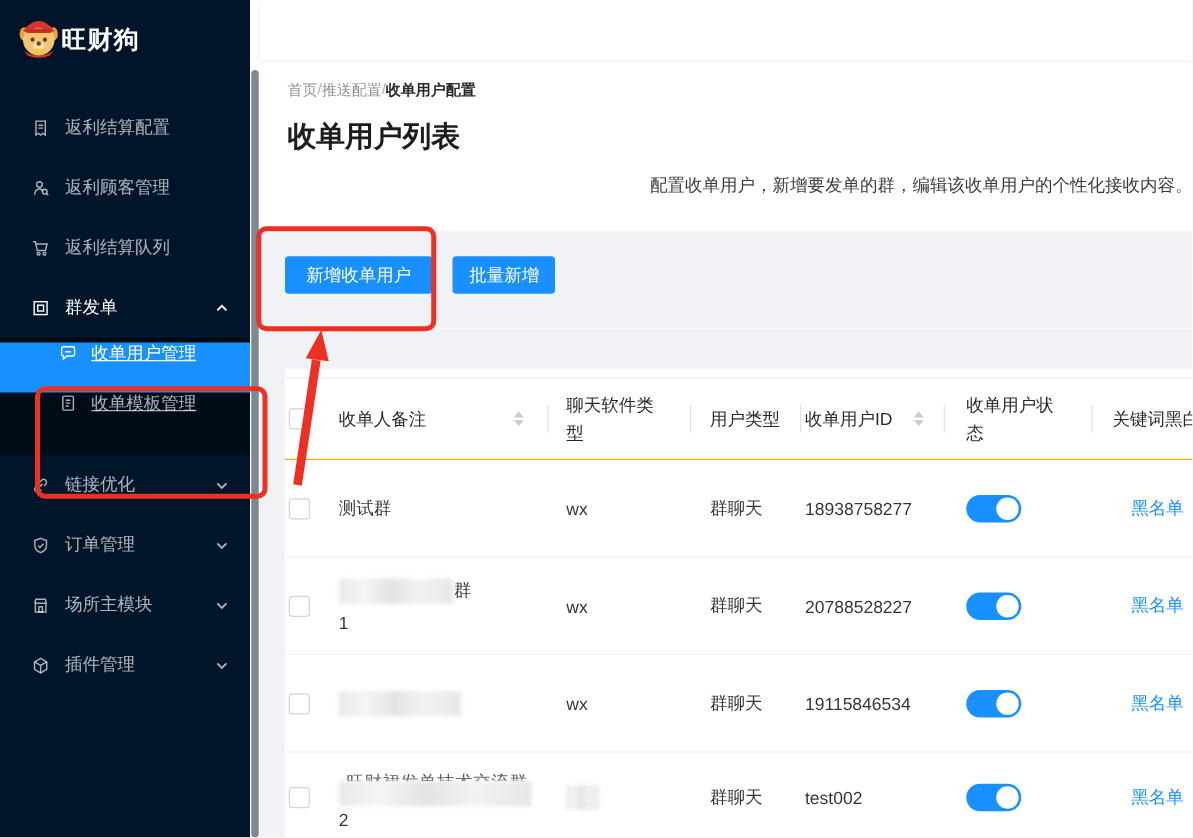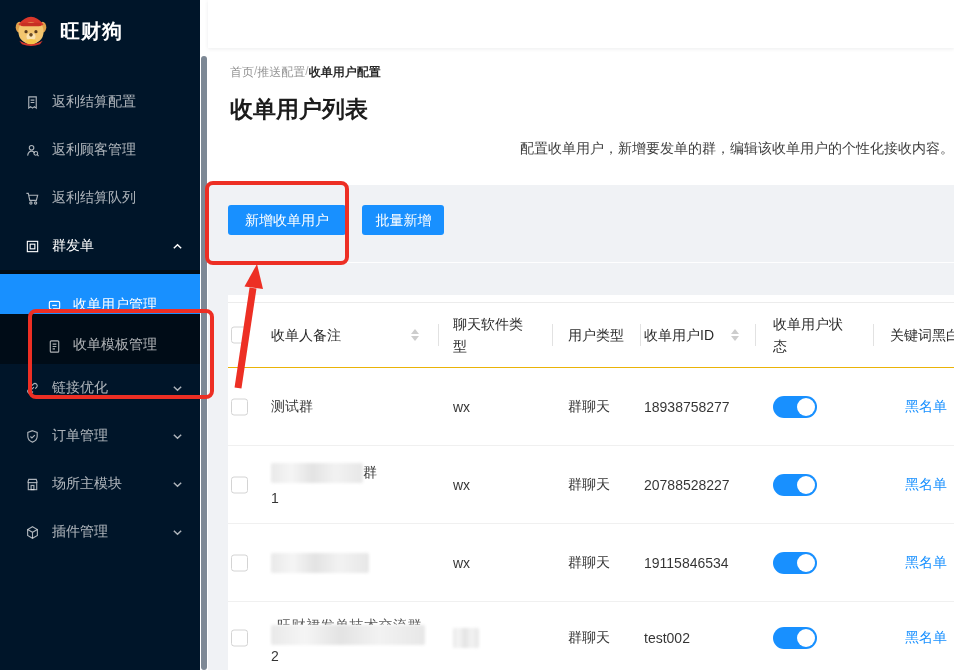--- a/index.html
+++ b/index.html
@@ -4,29 +4,29 @@
 <style>
   * { margin:0; padding:0; box-sizing:content-box; }
   html,body { background:#fff; }
   .app{
     position:relative; width:954px; height:670px; overflow:hidden;
     font-family:"Liberation Sans","DejaVu Sans",sans-serif;
     background:#f0f2f5;
   }
   
   .sidebar{ position:absolute; left:0; top:0; width:200px; height:670px; background:#001529; color:rgba(255,255,255,.68); z-index:1;}
-  .logo{ height:62px; display:flex; align-items:center; padding-left:13px; gap:11px; background:#001529;}
+  .logo{ height:62px; display:flex; align-items:center; padding-left:13px; background:#001529;}
   .logo-title{ color:#ffffff; font-size:20px; font-weight:700; letter-spacing:1px;}
   .nav{ padding-top:16px; }
   .nav-item{ height:48px; display:flex; align-items:center; padding:0 17px 0 24px; font-size:14px; cursor:pointer; }
   .nav-item .icon{ width:16px; height:16px; margin-right:12px; display:flex; align-items:center; justify-content:center; }
   .nav-item .chev{ margin-left:auto; display:flex; }
   .nav-item.parent-open{ color:#ffffff; }
   .submenu{ background:#000c17; padding:4px 0 10px 0; }
-  .sub-item{ height:40px; display:flex; align-items:flex-end; padding-left:46px; font-size:14px; cursor:pointer; }
+  .sub-item{ height:40px; display:flex; align-items:flex-start; padding-left:46px; font-size:14px; cursor:pointer;text-decoration:underline; }
   .sub-item .icon{ width:16px; height:16px; margin-right:11px; display:flex; align-items:center; justify-content:center;}
   .sub-item.active{ background:#1890ff; color:#ffffff; }
   .scroll-strip{ position:absolute; left:200px; top:0; width:8px; height:670px; background:#ffffff; z-index:2;}
   .scroll-thumb{ position:absolute; left:1px; top:56px; bottom:0px; width:6px; background:#7d8895; border-radius:3px;}
   
   .main{ position:absolute; left:208px; top:0; width:746px; height:670px; background:#f0f2f5; }
   .topbar{ height:48px; background:#ffffff; box-shadow:0 1px 4px rgba(0,21,41,.08); position:relative; z-index:2;}
   .page-head{ height:121px; background:#ffffff; padding:16px 0 0 22px; }
   .breadcrumb{ display:flex; gap:0; font-size:12px; color:rgba(0,0,0,.45);text-align:center; }
   .breadcrumb .sep{ color:rgba(0,0,0,.35); }

